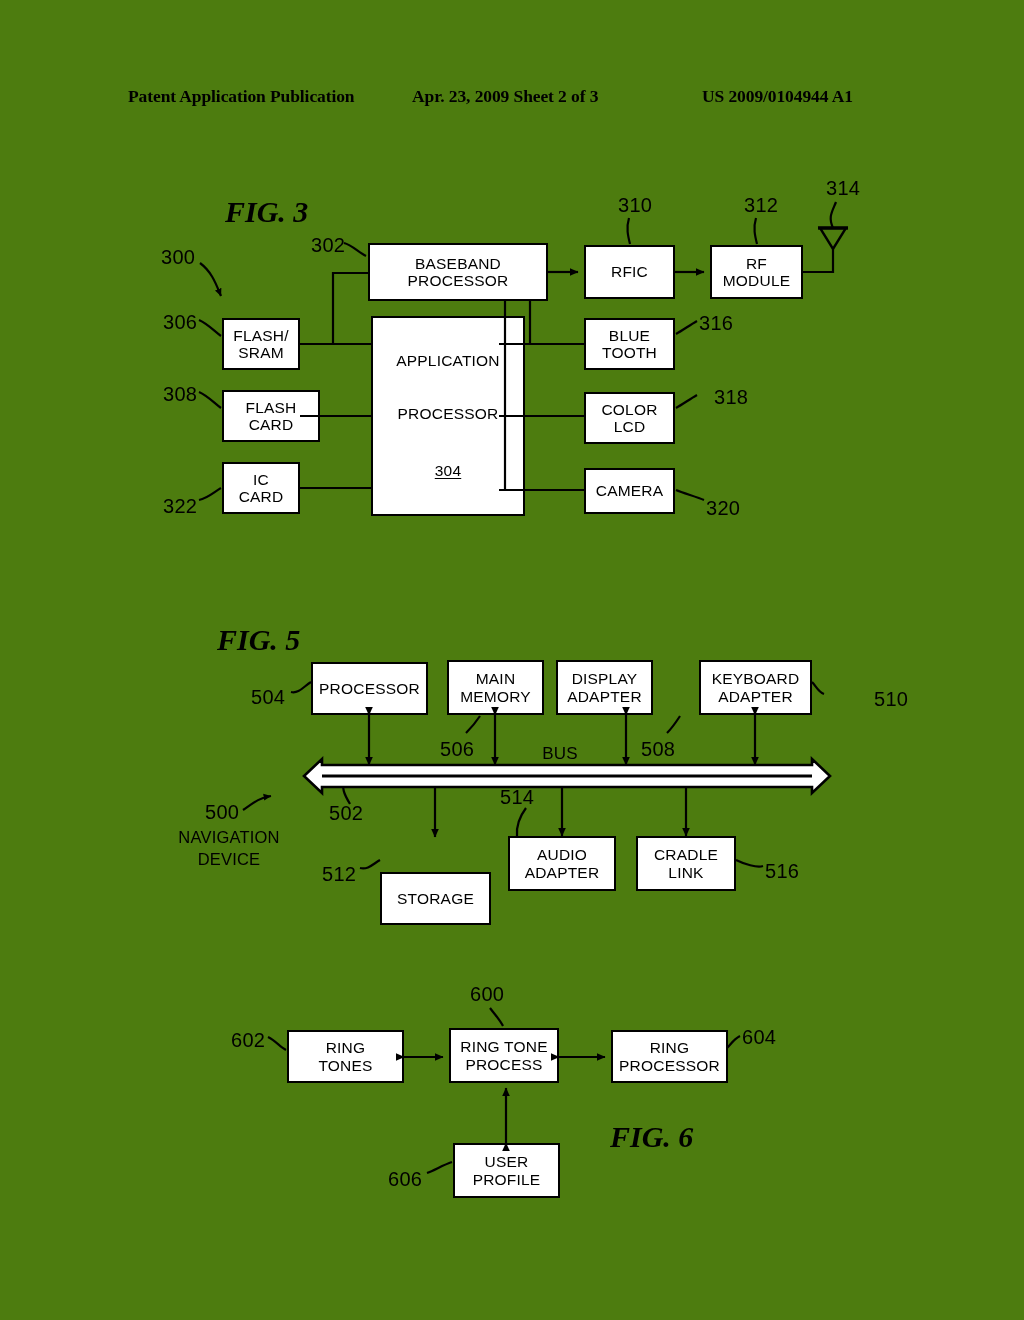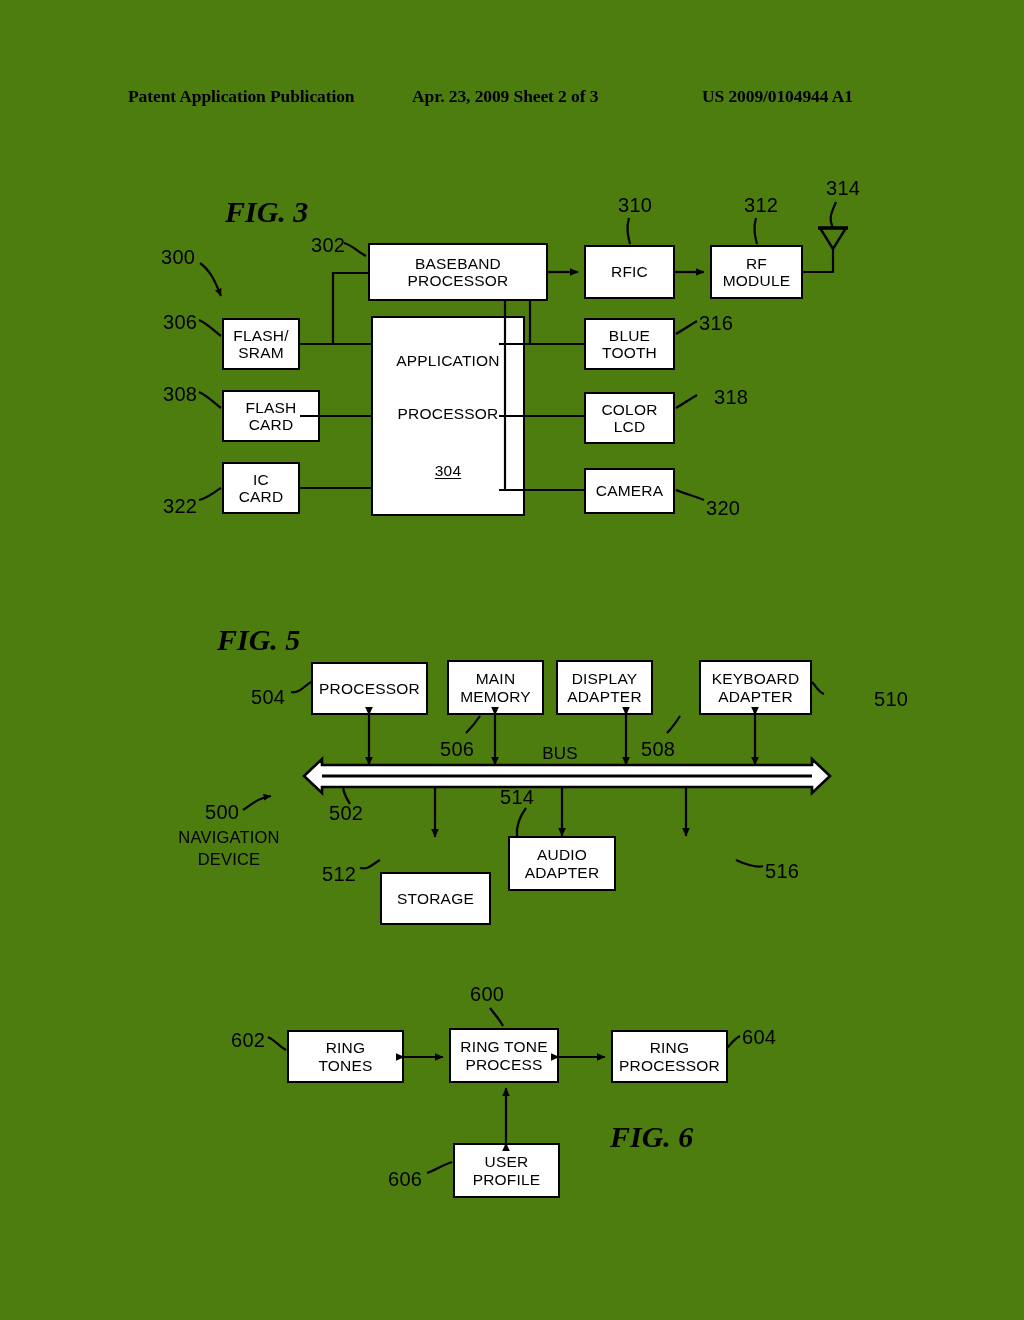--- a/index.html
+++ b/index.html
@@ -195,20 +195,24 @@
 
   <div class="box" style="left:380px; top:837px; width:111px; height:53px;margin-top:35px;">
     <span class="l">STORAGE</span>
   </div>
 
   <div class="box" style="left:508px; top:836px; width:108px; height:55px;">
     <span class="l">AUDIO</span>
     <span class="l">ADAPTER</span>
   </div>
 
+  <div class="box" style="left:636px; top:836px; width:100px; height:55px;">
+    <span class="l">CRADLE</span>
+    <span class="l">LINK</span>
+  </div>
 
   <div class="ref" style="left:251px; top:686px;">504</div>
   <div class="ref" style="left:440px; top:738px;">506</div>
   <div class="ref" style="left:641px; top:738px;">508</div>
   <div class="ref" style="left:826px; top:688px;margin-left:48px;">510</div>
   <div class="ref" style="left:322px; top:863px;">512</div>
   <div class="ref" style="left:500px; top:786px;">514</div>
   <div class="ref" style="left:765px; top:860px;">516</div>
   <div class="ref" style="left:329px; top:802px;">502</div>
   <div class="ref" style="left:205px; top:801px;">500</div>

